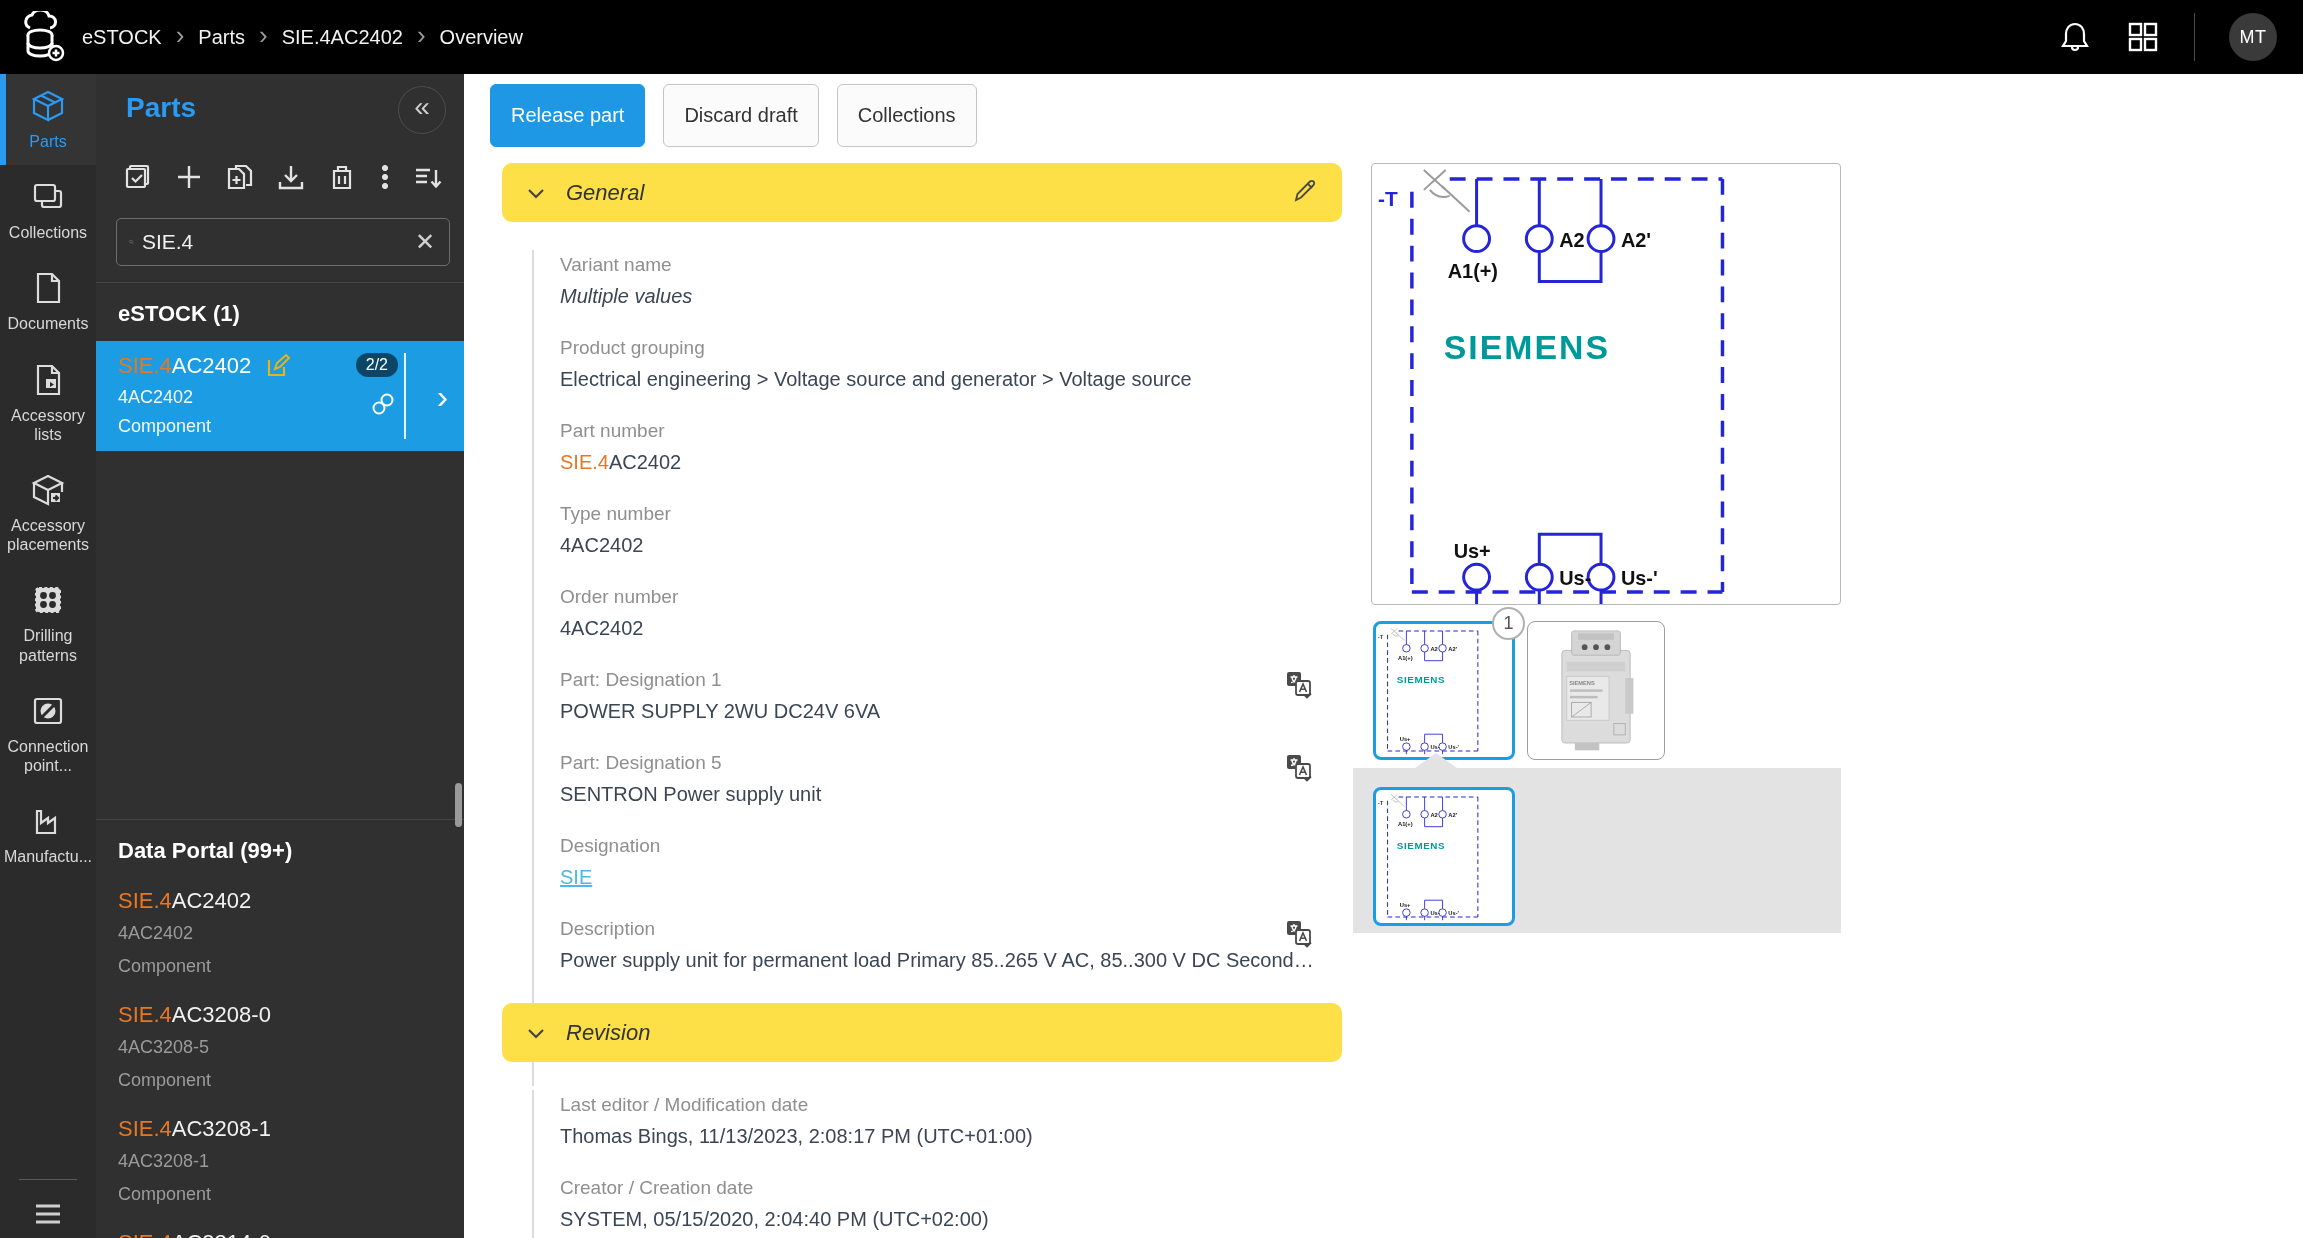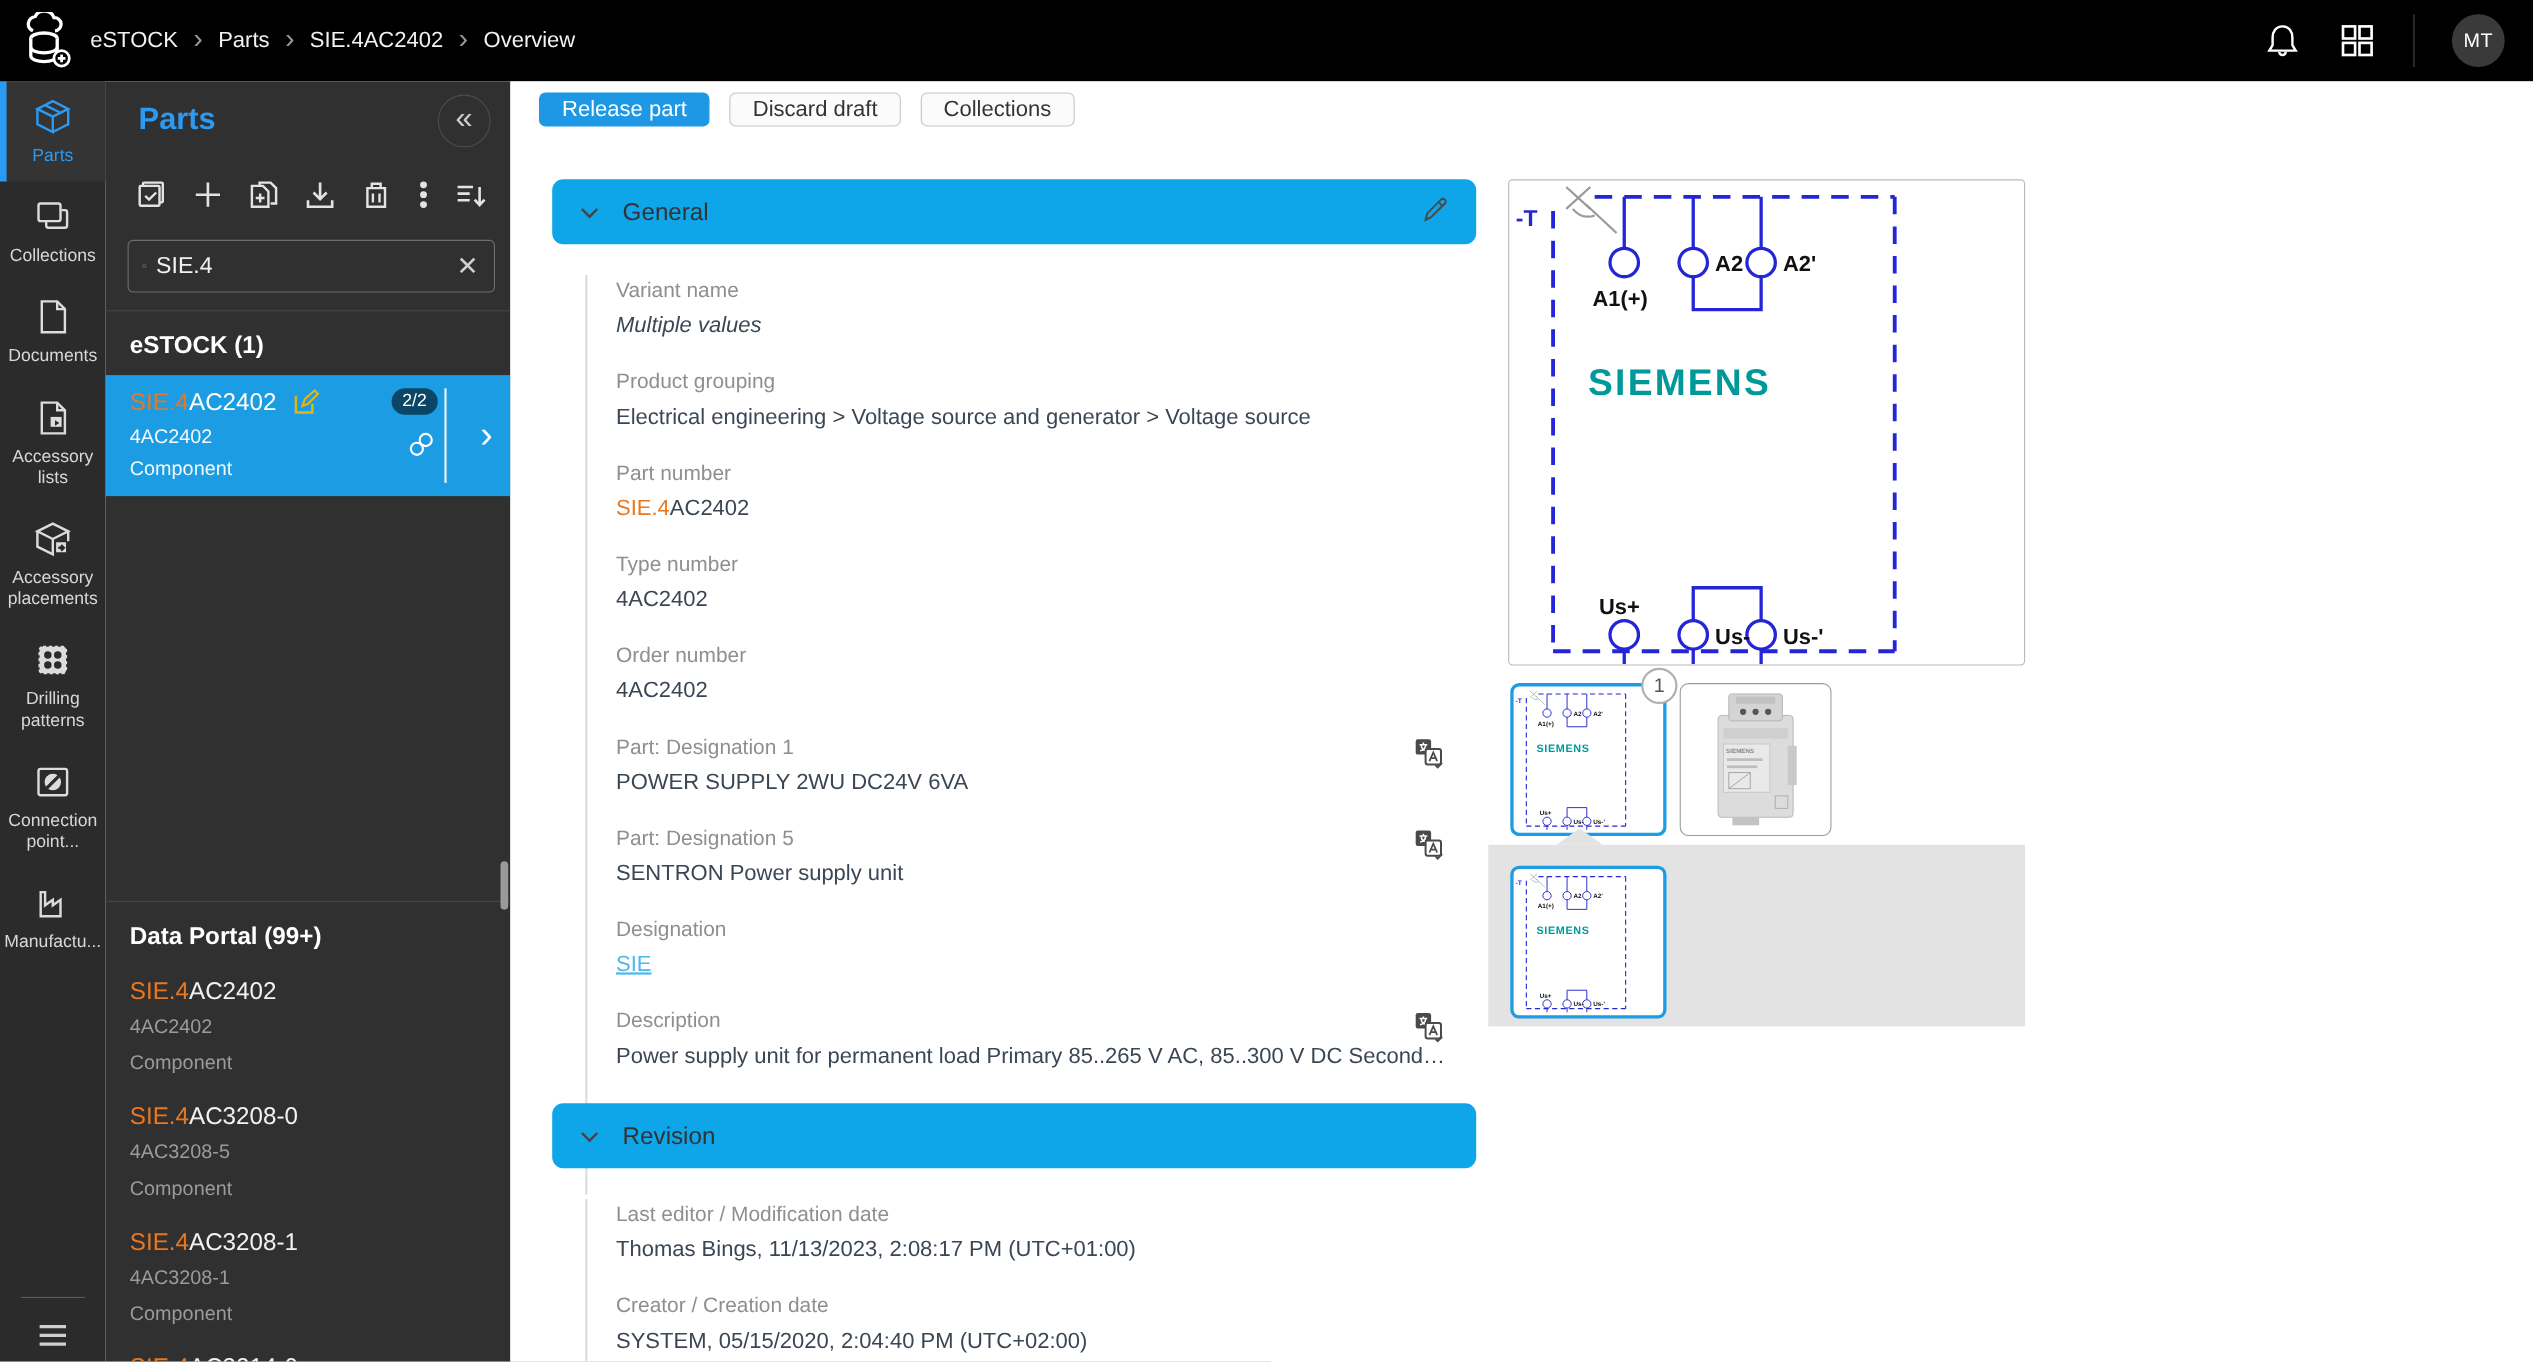--- a/index.html
+++ b/index.html
@@ -56,25 +56,25 @@
   .sel-chevron{position:absolute;right:16px;top:50%;transform:translateY(-50%);color:#fff;font-size:34px;}
   
   .portal-item{padding:10px 10px 12px 22px;cursor:pointer;}
   .portal-title{font-size:22px;color:#f2f2f2;}
   .portal-title .hl{color:#e87722;}
   .portal-sub{color:#9b9b9b;font-size:18px;line-height:27px;margin-top:6px;}
   .panel-scroll{position:absolute;right:2px;top:709px;width:7px;height:44px;border-radius:4px;background:#9a9a9a;}
   
   .main{position:absolute;left:464px;top:74px;right:0;bottom:0;background:#fff;}
   .btn-row{position:absolute;left:26px;top:10px;display:flex;gap:18px;}
-  .btn{font-family:"Liberation Sans",sans-serif;font-size:20px;border-radius:6px;padding:3px 20px;cursor:pointer;}
+  .btn{font-family:"Liberation Sans",sans-serif;font-size:20px;border-radius:6px;padding:19px 20px;cursor:pointer;}
   .btn.primary{background:#1e98e4;border:1px solid #1e98e4;color:#fff;}
   .btn.secondary{background:#fbfbfb;border:1px solid #c6c6c6;color:#333;}
   .card{position:absolute;left:38px;width:840px;}
-  .card-header{height:59px;background:#0ea5e9;border-radius:10px;display:flex;align-items:center;position:relative;}
+  .card-header{height:59px;background:#fde047;border-radius:10px;display:flex;align-items:center;position:relative;font-style:italic;}
   .card-header .chev{margin-left:22px;}
   .card-header .ttl{margin-left:18px;font-size:22px;color:#333;}
   .card-header .pencil{position:absolute;right:24px;top:15px;cursor:pointer;}
   .fields{margin:28px 0 0 30px;border-left:2px solid #dcdcdc;padding:4px 0 2px 26px;width:782px;box-sizing:border-box;}
   .field{position:relative;margin-bottom:29px;}
   .field .flabel{color:#8f8f8f;font-size:19px;margin-bottom:9px;}
   .field .fvalue{color:#3a4654;font-size:20px;white-space:nowrap;overflow:hidden;text-overflow:ellipsis;}
   .field .fvalue .hl{color:#e87722;}
   .field .fvalue.italic{font-style:italic;}
   .field .fvalue a{color:#4cb8ea;text-decoration:underline;cursor:pointer;}

